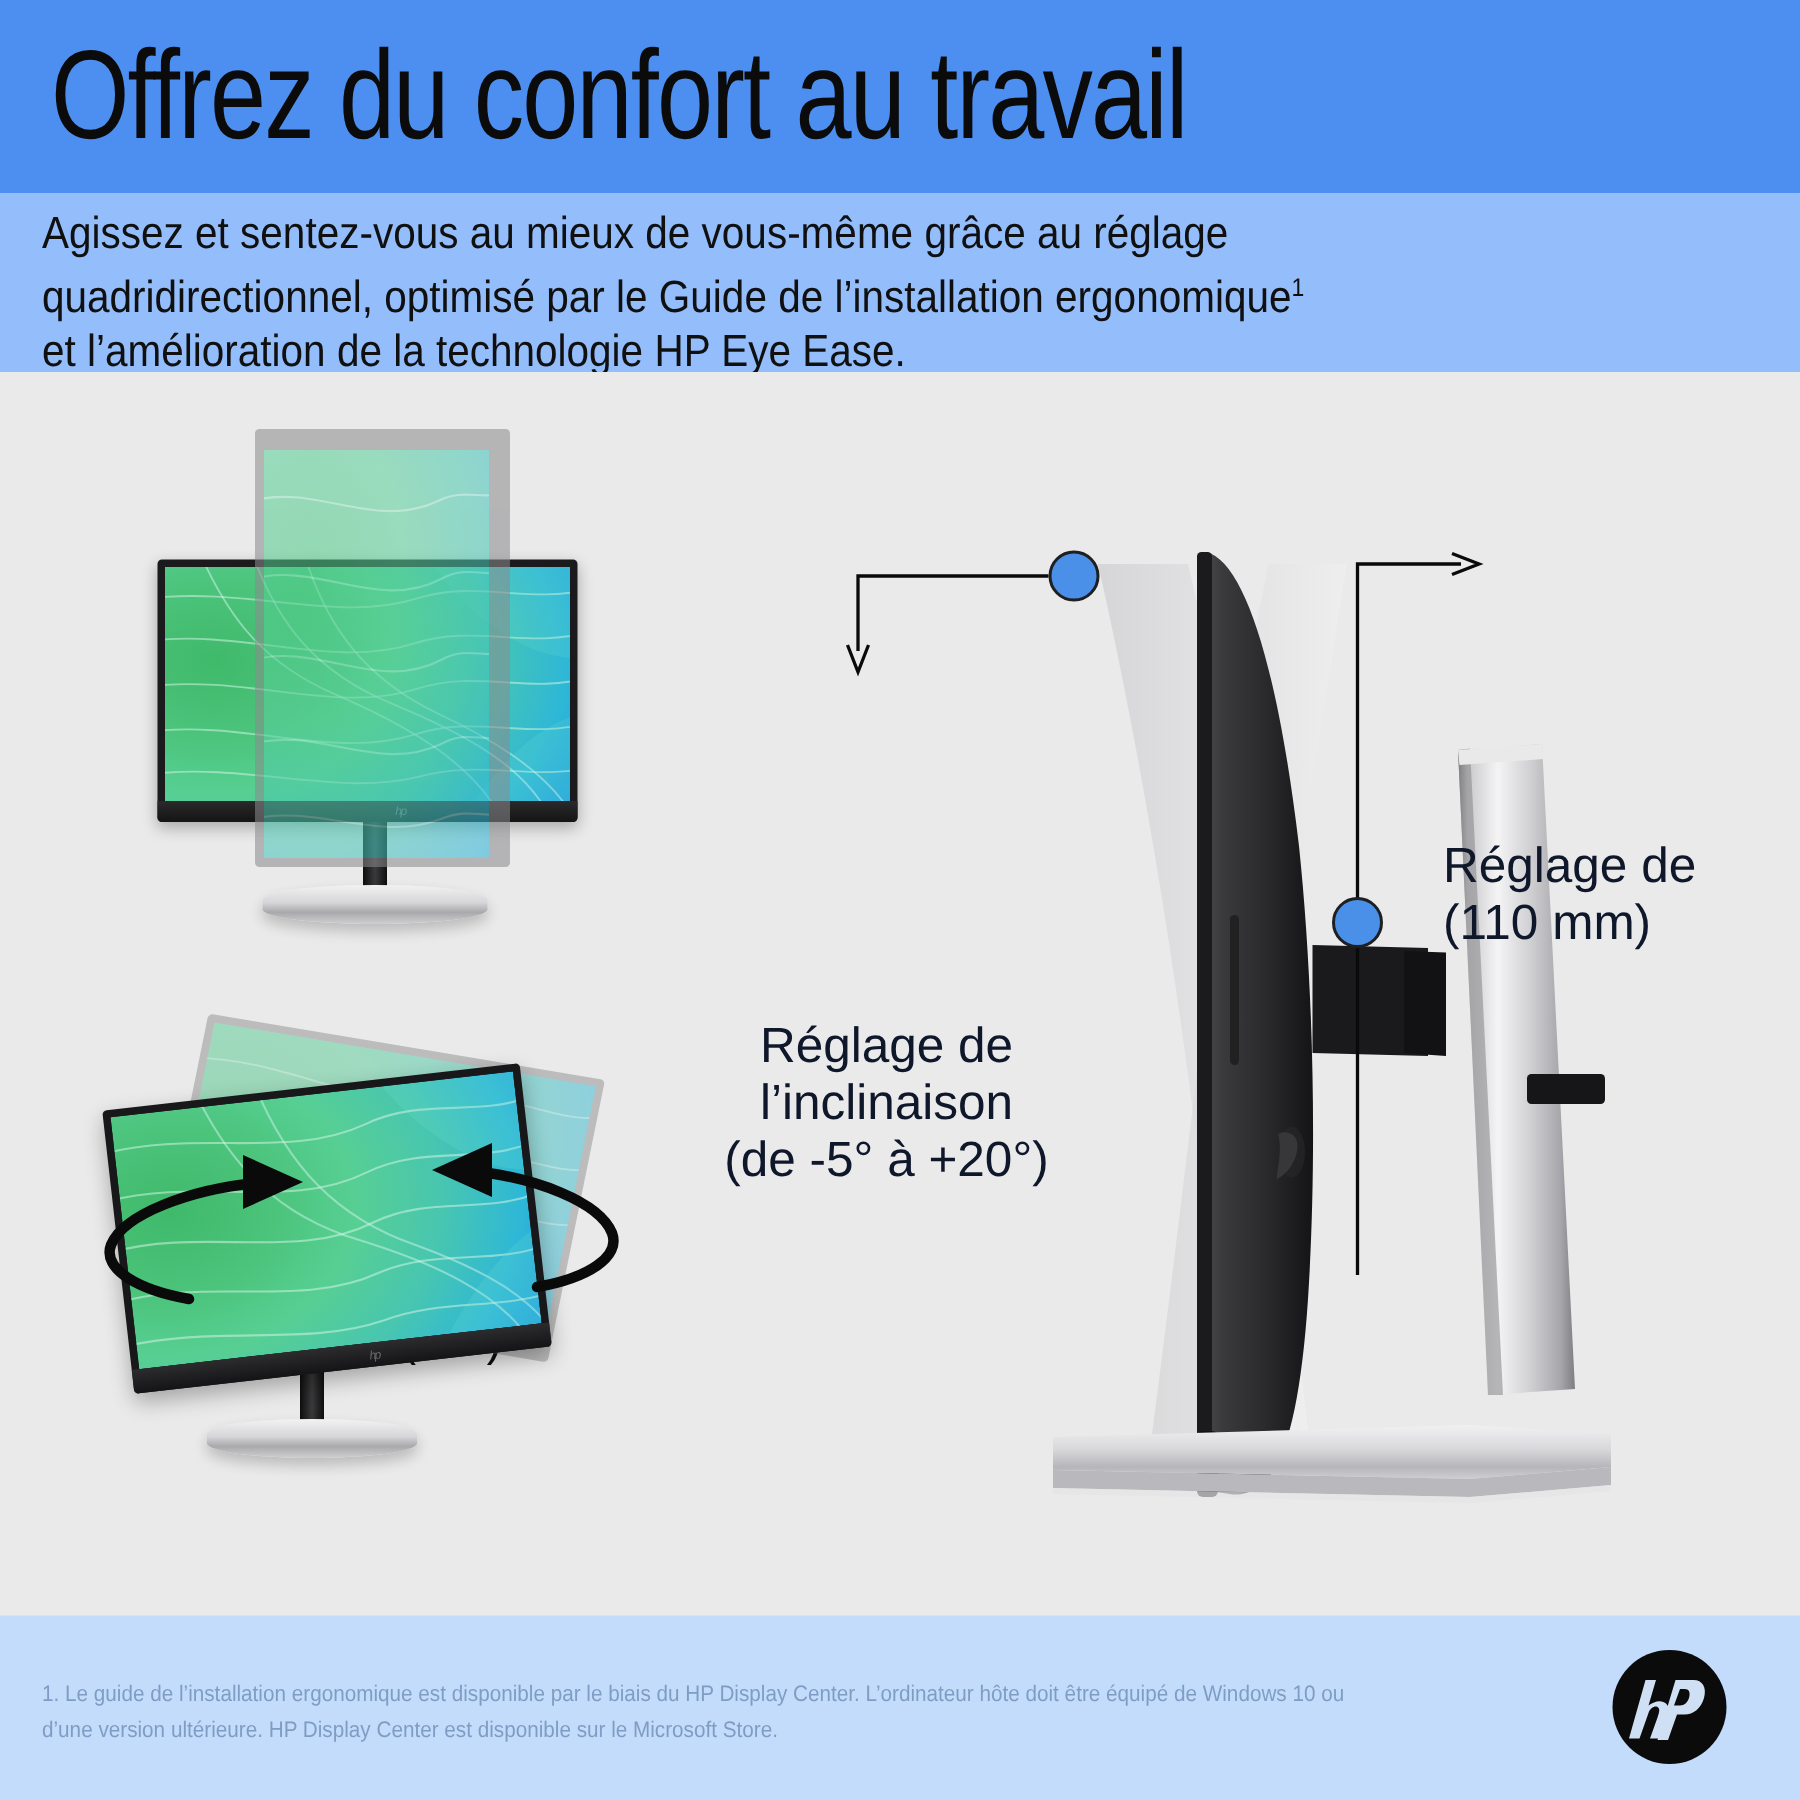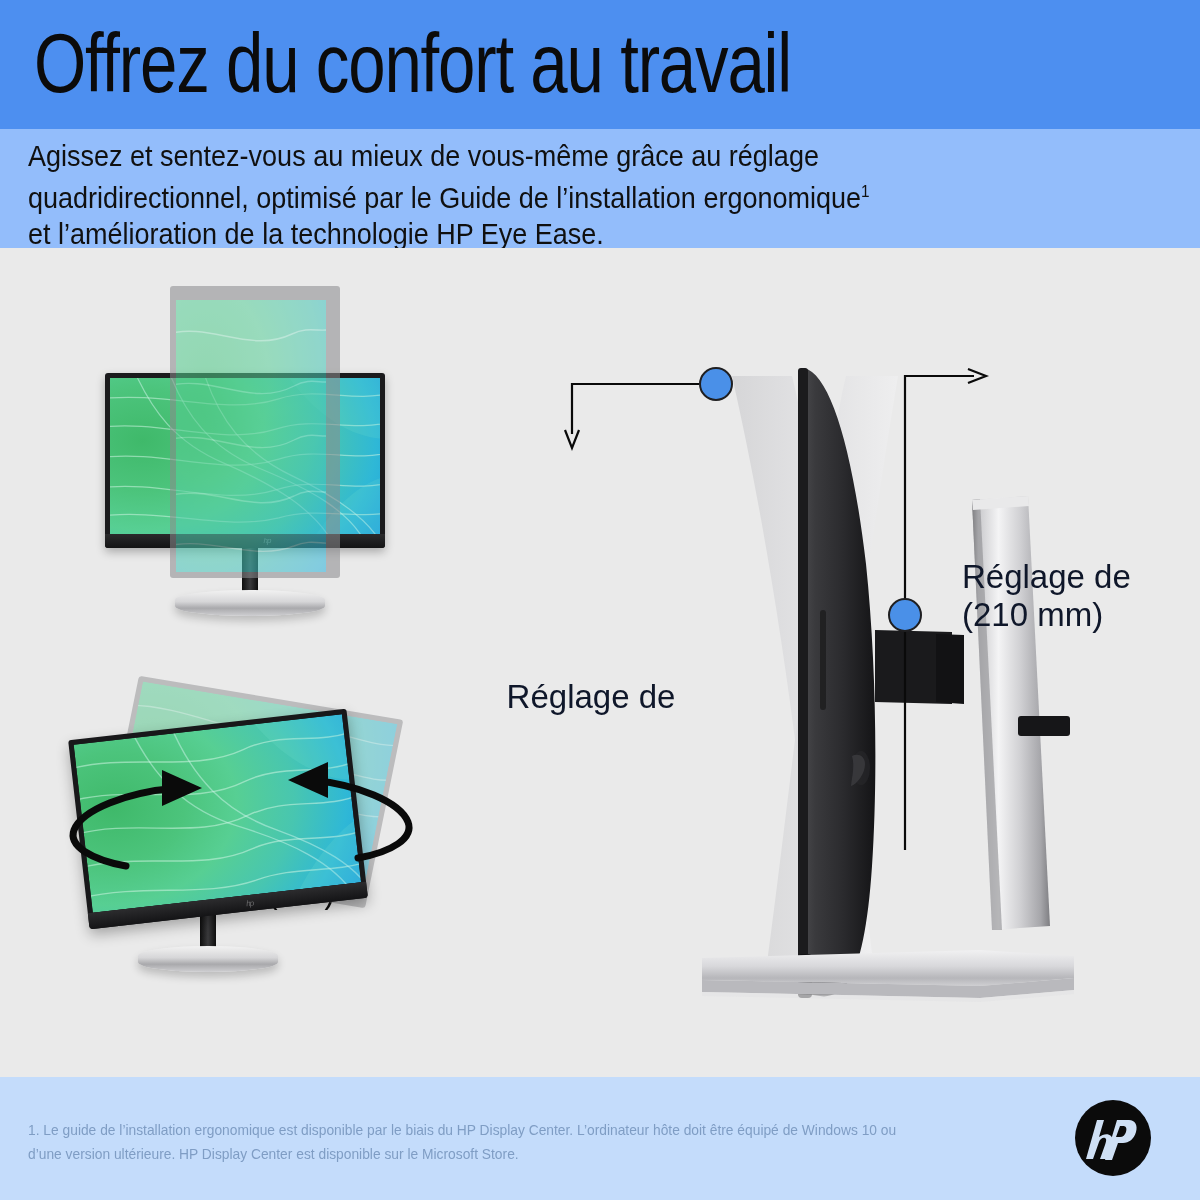--- a/index.html
+++ b/index.html
@@ -366,25 +366,27 @@
       <g stroke="#0a0a0a" stroke-width="2.2" fill="none">
         <path d="M699,136 L572,136 L572,186"></path>
         <path d="M905,602 L905,128 L974,128"></path>
       </g>
       <path d="M565,182 L572,200 L579,182" stroke="#0a0a0a" stroke-width="2.2" fill="none"></path>
       <path d="M968,121 L986,128 L968,135" stroke="#0a0a0a" stroke-width="2.2" fill="none"></path>
     </svg>
 
     <div class="callout" id="callout-tilt">
       <div>Réglage de</div>
+      <div>l’inclinaison</div>
+      <div>(de -5° à +20°)</div>
     </div>
 
     <div class="callout" id="callout-height">
       <div>Réglage de</div>
-      <div>(210 mm)</div>
+      <div>(110 mm)</div>
     </div>
   </div>
 
   <div class="dot" id="dot-tilt"></div>
   <div class="dot" id="dot-height"></div>
 
   <div class="footer"></div>
   <div class="footnote">1. Le guide de l’installation ergonomique est disponible par le biais du HP Display Center. L’ordinateur hôte doit être équipé de Windows 10 ou d’une version ultérieure. HP Display Center est disponible sur le Microsoft Store.</div>
   <svg class="hp-logo" viewBox="0 0 80 80">
     <circle cx="40" cy="40" r="38" fill="#0b0b0b"></circle>

